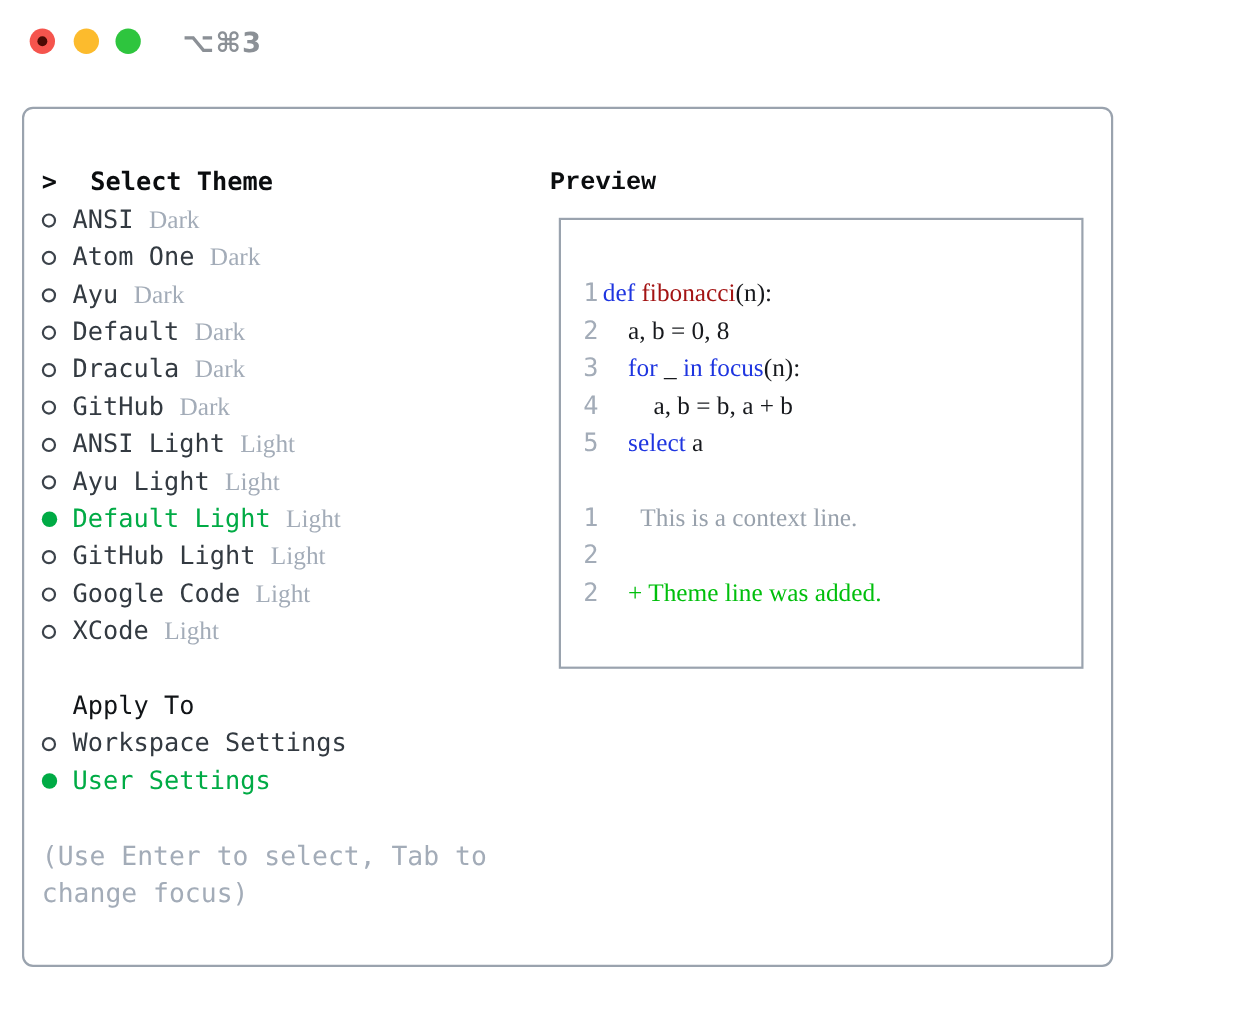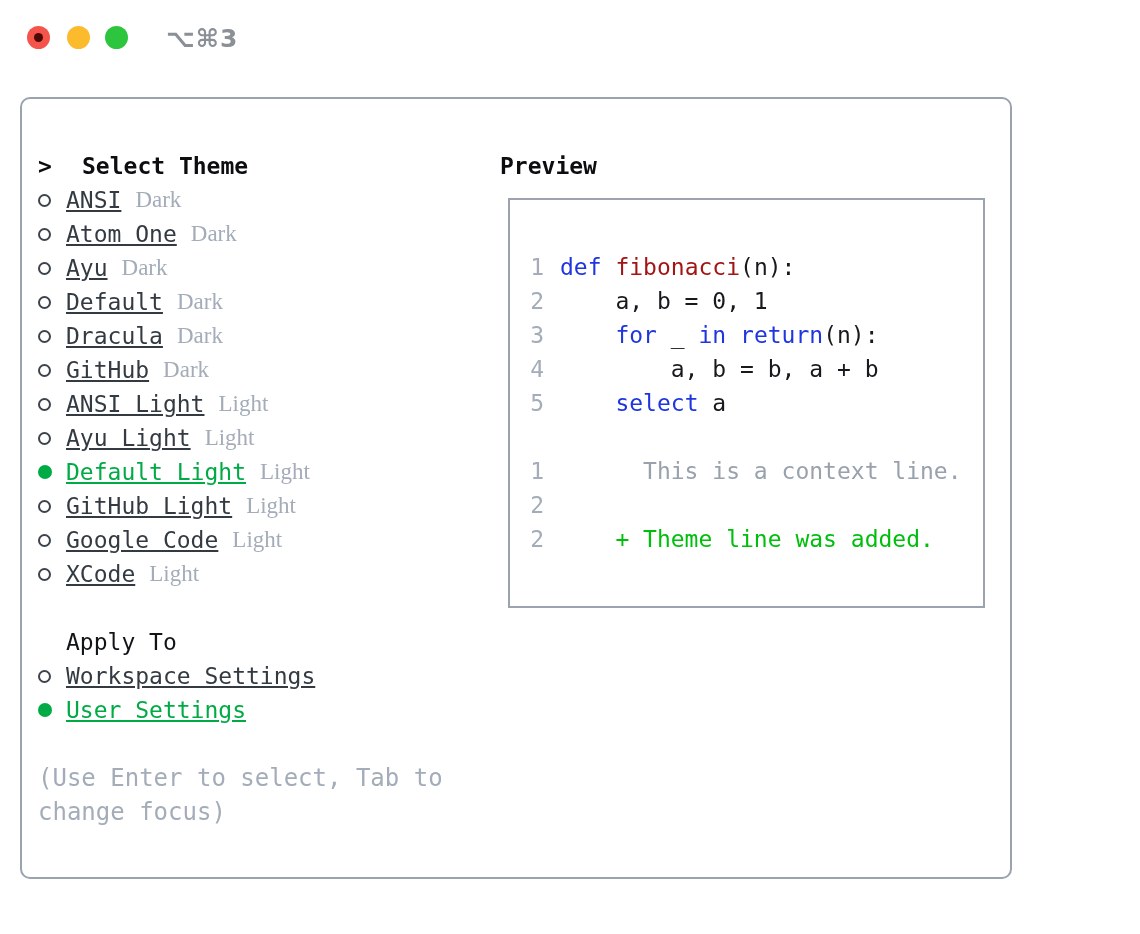--- a/index.html
+++ b/index.html
@@ -33,45 +33,45 @@
   .panel{
     position:absolute;left:20px;top:97px;width:992px;height:782px;
     border:2px solid var(--border);border-radius:10px;background:#fff;
   }
   .row{display:flex;align-items:center;height:34px;font-size:23px;white-space:pre;color:var(--ink);}
   .marker{width:28px;flex:0 0 28px;display:flex;align-items:center;}
   .circle{width:13px;height:13px;border:2px solid #3c434b;border-radius:50%;}
   .circle.sel{width:14px;height:14px;border:none;background:var(--green);}
   .arrow{font-weight:bold;color:var(--black);}
   .hdr{font-weight:bold;color:var(--black);margin-left:16px;}
-  .name{color:var(--ink);text-decoration:underline;}
+  .name{color:var(--ink);}
   .name.selgreen{color:var(--green);}
   .tag{color:var(--muted);margin-left:14px;font-family:Liberation Serif, serif;}
   .spacer{height:34px;}
 
   .left-col{position:absolute;left:16px;top:50px;width:440px;}
   .apply-hdr{color:#111417;}
   .apply-hdr .marker{visibility:hidden;}
   .help{
     margin-top:0;width:420px;font-size:24px;line-height:34px;color:var(--muted);
   }
 
   
   .preview-label{
     position:absolute;left:478px;top:50px;height:34px;line-height:34px;
-    font-size:23px;font-weight:bold;color:var(--black);
+    font-size:23px;font-weight:bold;color:var(--black);font-family:Liberation Mono, monospace;
   }
   .preview-box{
     position:absolute;left:486px;top:99px;width:477px;height:410px;
     border:2px solid var(--border);background:#fff;
   }
   .code{position:absolute;left:0;top:50px;right:0;}
   .code-row{display:flex;height:34px;align-items:center;font-size:23px;}
   .num{flex:0 0 14px;margin-left:20px;text-align:right;color:var(--muted);white-space:pre;}
-  .toks{margin-left:16px;white-space:pre;color:#17191d;}
+  .toks{margin-left:4px;white-space:pre;color:#17191d;font-family:Liberation Serif, serif;}
   .tok-kw{color:var(--kw);}
   .tok-fn{color:var(--fn);}
   .tok-pl{color:#17191d;}
   .tok-ctx{color:#98a1ac;}
   .tok-del{color:var(--deleted);}
   .tok-add{color:var(--added);}
 </style>
 </head>
 <body>
 
@@ -129,25 +129,25 @@
     <div class="preview-label">Preview</div>
 
     <div class="preview-box">
       <div class="code" id="preview-lines">
           <div class="code-row">
             <span class="num">1</span>
             <span class="toks"><span class="tok-kw">def</span><span class="tok-pl"> </span><span class="tok-fn">fibonacci</span><span class="tok-pl">(n):</span></span>
           </div>
           <div class="code-row">
             <span class="num">2</span>
-            <span class="toks"><span class="tok-pl">    a, b = 0, 1</span></span>
+            <span class="toks"><span class="tok-pl">    a, b = 0, 8</span></span>
           </div>
           <div class="code-row">
             <span class="num">3</span>
-            <span class="toks"><span class="tok-pl">    </span><span class="tok-kw">for</span><span class="tok-pl"> _ </span><span class="tok-kw">in</span><span class="tok-pl"> </span><span class="tok-kw">return</span><span class="tok-pl">(n):</span></span>
+            <span class="toks"><span class="tok-pl">    </span><span class="tok-kw">for</span><span class="tok-pl"> _ </span><span class="tok-kw">in</span><span class="tok-pl"> </span><span class="tok-kw">focus</span><span class="tok-pl">(n):</span></span>
           </div>
           <div class="code-row">
             <span class="num">4</span>
             <span class="toks"><span class="tok-pl">        a, b = b, a + b</span></span>
           </div>
           <div class="code-row">
             <span class="num">5</span>
             <span class="toks"><span class="tok-pl">    </span><span class="tok-kw">select</span><span class="tok-pl"> a</span></span>
           </div>
           <div class="code-row">

